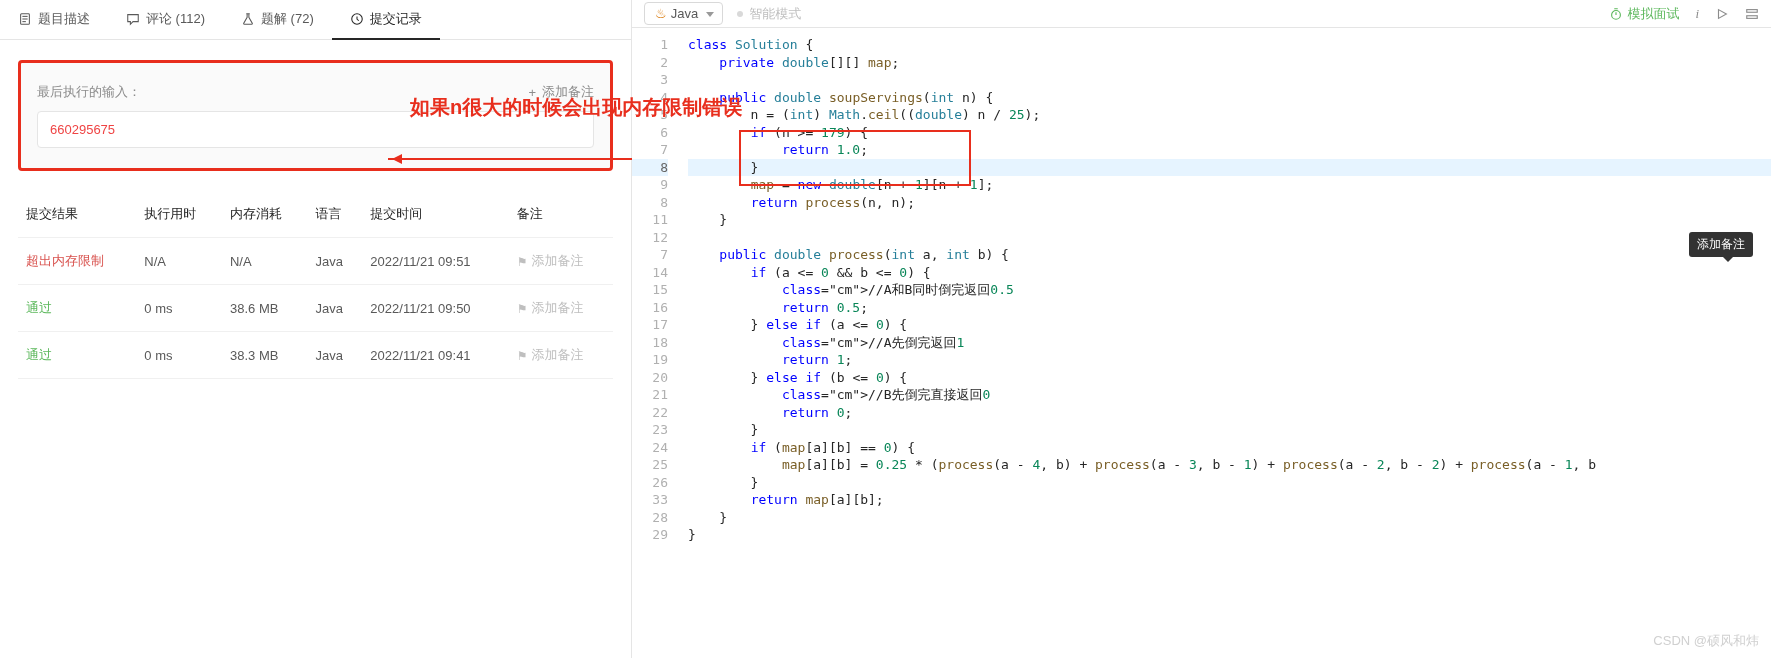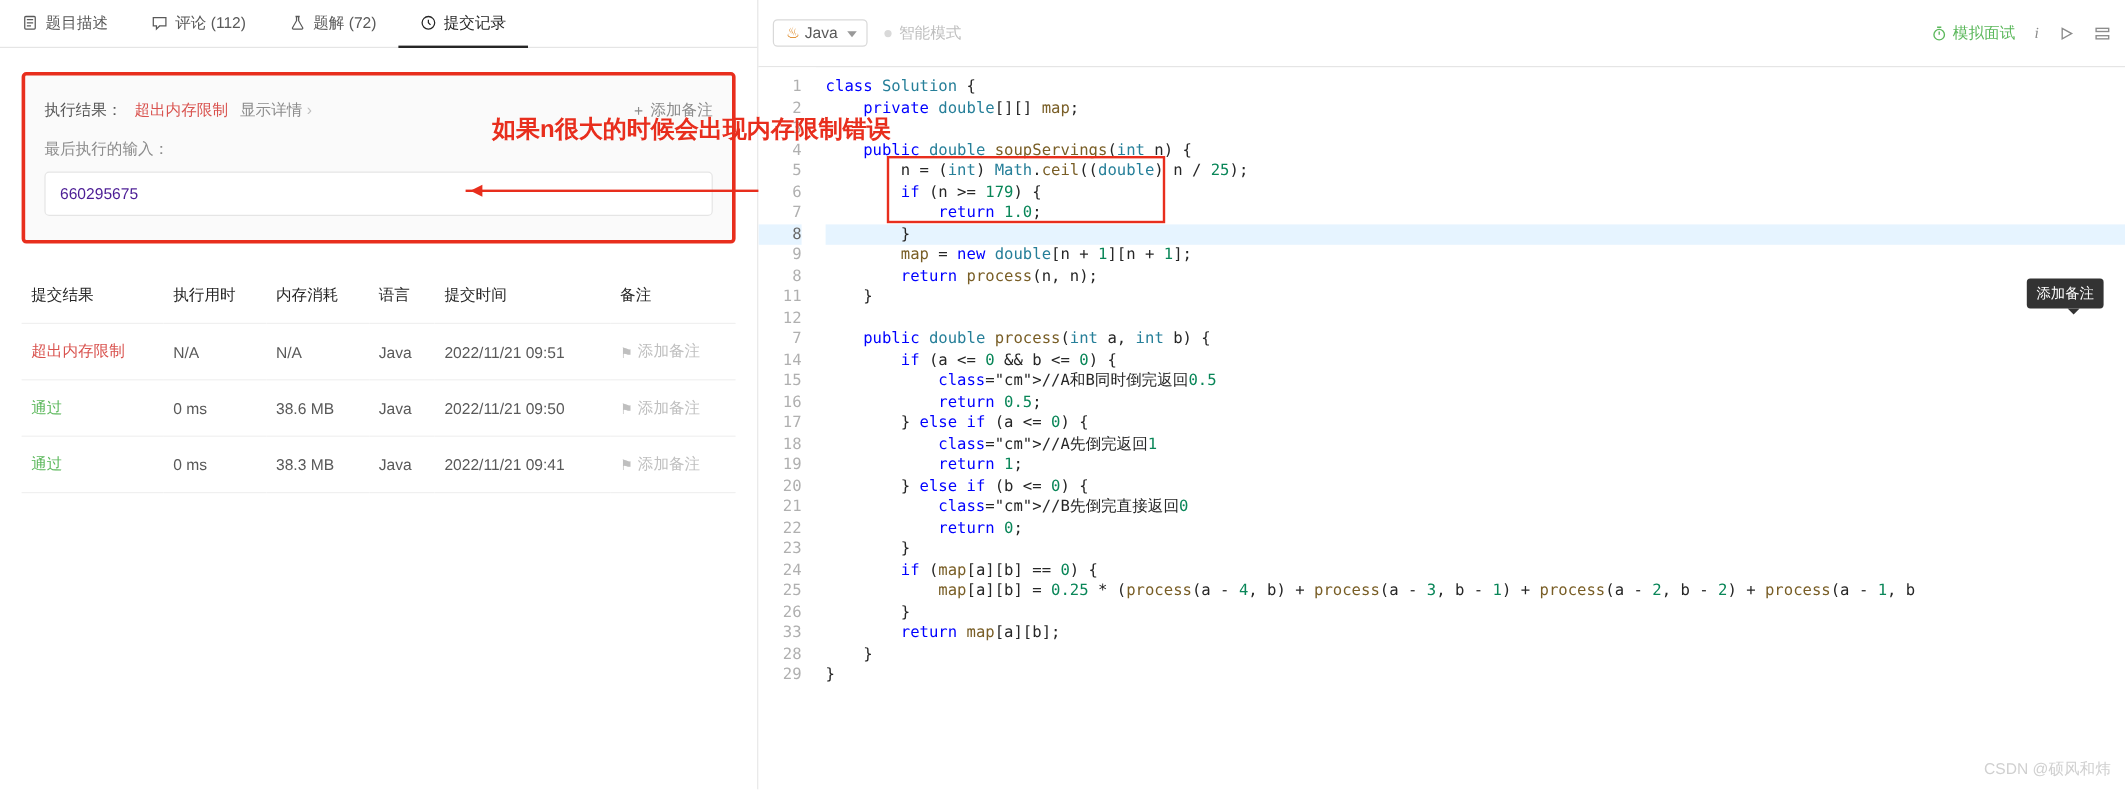--- a/index.html
+++ b/index.html
@@ -10,36 +10,36 @@
 .tab { padding: 0 18px; height: 40px; display: flex; align-items: center; gap: 6px; color: #595959; cursor: pointer; border-bottom: 2px solid transparent; }
 .tab.active { color: #262626; border-bottom: 2px solid #262626; }
 .tab-icon { display: inline-flex; width: 14px; height: 14px; }
 .result-box { margin: 20px 18px 0 18px; padding: 20px 16px; background: #fafafa; border-radius: 4px; border: 3px solid #e82e1d; position: relative; }
 .result-line { display: flex; align-items: center; gap: 10px; margin-bottom: 14px; font-size: 13px; color: #595959; }
 .result-label { color: #595959; }
 .result-status { color: #d9534f; }
 .show-detail { color: #8c8c8c; cursor: pointer; }
 .add-note-top { position: absolute; right: 16px; top: 20px; color: #8c8c8c; cursor: pointer; display: flex; align-items: center; gap: 4px; }
 .last-input-label { color: #8c8c8c; margin-bottom: 10px; font-size: 13px; }
-.input-box { background: #fff; border: 1px solid #e5e5e5; border-radius: 4px; padding: 10px 12px; color: #4c1d95; font-size: 13px; }
+.input-box { background: #fff; border: 1px solid #e5e5e5; border-radius: 4px; padding: 10px 12px; color: #ef4444; font-size: 13px; }
 .annotation { position: absolute; left: 410px; top: 94px; color: #e82e1d; font-size: 20px; font-weight: 700; z-index: 10; pointer-events: none; }
 .arrow { position: absolute; left: 388px; top: 158px; width: 244px; height: 2px; background: #e82e1d; z-index: 9; }
 .arrow::before { content: ""; position: absolute; left: -1px; top: -4px; border: 5px solid transparent; border-right: 10px solid #e82e1d; }
 .red-code-box { position: absolute; left: 739px; top: 130px; width: 232px; height: 56px; border: 2px solid #e82e1d; z-index: 8; pointer-events: none; }
 .table-wrap { margin: 20px 18px 0 18px; }
 table { width: 100%; border-collapse: collapse; }
 th { text-align: left; padding: 14px 8px; font-weight: 500; color: #262626; border-bottom: 1px solid #f0f0f0; font-size: 13px; }
 td { padding: 14px 8px; border-bottom: 1px solid #f0f0f0; color: #595959; font-size: 13px; }
 .status-error { color: #d9534f; }
 .status-pass { color: #5cb85c; }
 .note-cell { color: #bfbfbf; display: flex; align-items: center; gap: 4px; }
 .tooltip { position: absolute; background: #333; color: #fff; padding: 4px 8px; border-radius: 3px; font-size: 12px; right: 18px; top: 232px; }
 .tooltip::after { content: ""; position: absolute; right: 20px; bottom: -5px; border: 5px solid transparent; border-top: 5px solid #333; border-bottom: none; }
 .right-panel { flex: 1; display: flex; flex-direction: column; }
-.right-toolbar { height: 56px; display: flex; align-items: center; padding: 0 12px; border-bottom: 1px solid #e5e5e5; gap: 14px; }
+.right-toolbar { height: 28px; display: flex; align-items: center; padding: 0 12px; border-bottom: 1px solid #e5e5e5; gap: 14px; }
 .lang-select { border: 1px solid #d9d9d9; border-radius: 4px; padding: 3px 24px 3px 10px; font-size: 13px; color: #595959; position: relative; background: #fff; }
 .lang-select::after { content: ""; position: absolute; right: 8px; top: 9px; border: 4px solid transparent; border-top: 5px solid #999; }
 .lang-icon { color: #d97706; margin-right: 4px; }
 .smart-mode { color: #bfbfbf; font-size: 13px; display: flex; align-items: center; gap: 6px; }
 .smart-dot { width: 6px; height: 6px; border-radius: 50%; background: #d9d9d9; }
 .right-actions { margin-left: auto; display: flex; align-items: center; gap: 16px; }
 .mock-btn { color: #5cb85c; display: flex; align-items: center; gap: 4px; cursor: pointer; }
 .icon-btn { color: #8c8c8c; cursor: pointer; font-style: italic; font-family: serif; }
 .code-area { flex: 1; display: flex; font-family: Consolas, Monaco, monospace; font-size: 13px; line-height: 17.5px; overflow: hidden; }
 .gutter { width: 48px; text-align: right; padding: 8px 12px 8px 0; color: #b0b0b0; background: #fff; user-select: none; }
@@ -96,25 +96,20 @@
             <svg viewBox="0 0 16 16" fill="none" stroke="currentColor" stroke-width="1.2">
               <circle cx="8" cy="8" r="6"></circle>
               <path d="M8 5v3l2 2"></path>
             </svg>
           </span>
         <span>提交记录</span>
       </div>
     </div>
 
     <div class="result-box">
-      <div class="result-line">
-        <span class="result-label">执行结果：</span>
-        <span class="result-status">超出内存限制</span>
-        <span class="show-detail chev">显示详情</span>
-      </div>
       <div class="add-note-top">
         <span class="plus"></span>
         <span>添加备注</span>
       </div>
       <div class="last-input-label">最后执行的输入：</div>
       <div class="input-box">660295675</div>
     </div>
 
     <div class="table-wrap">
       <div class="tooltip">添加备注</div>

